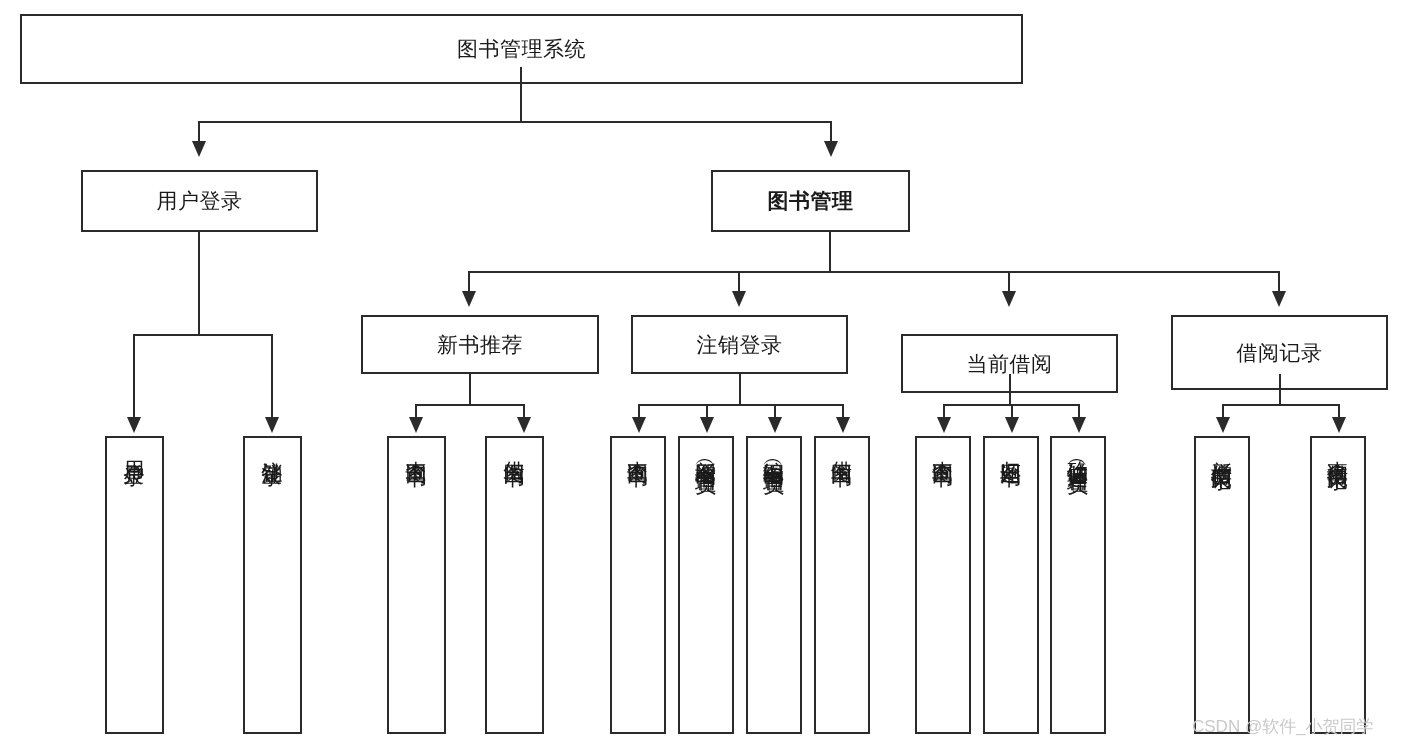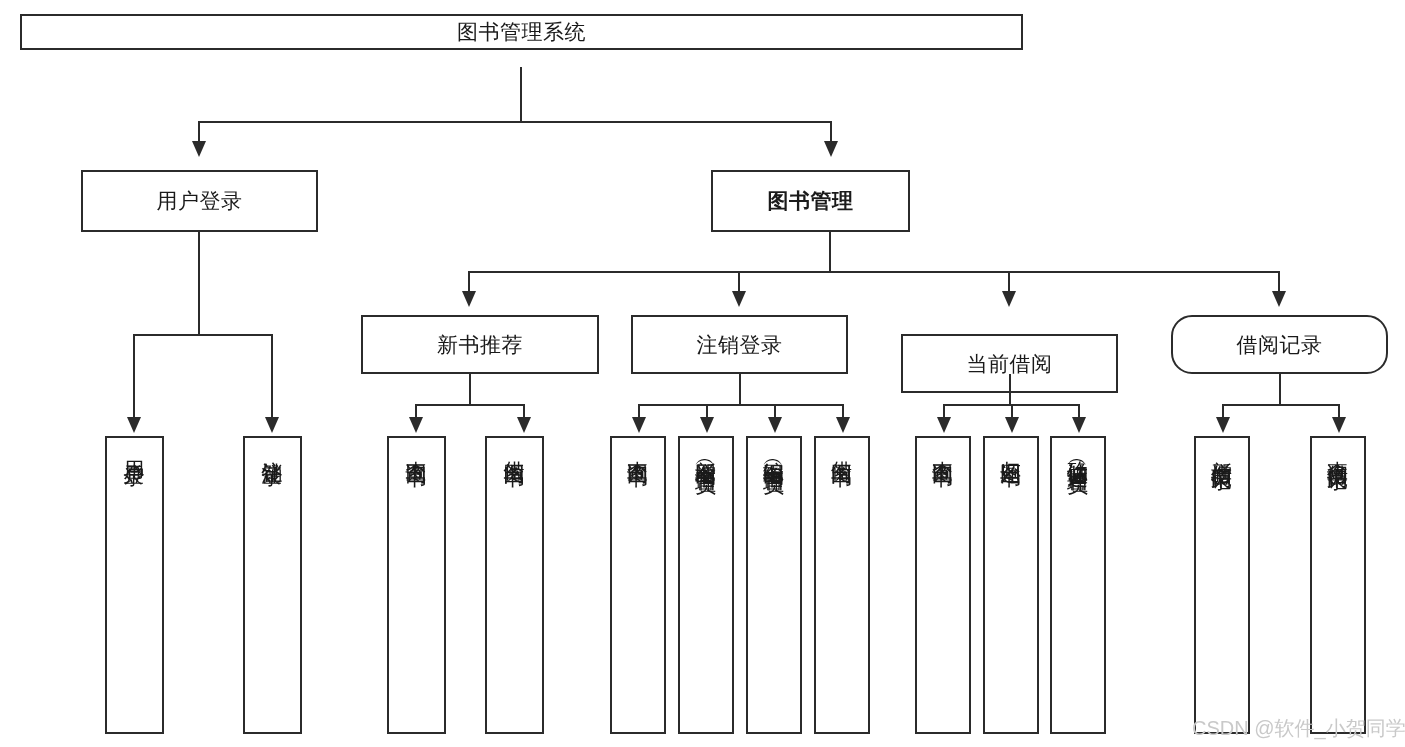--- a/index.html
+++ b/index.html
@@ -62,31 +62,31 @@
     position: absolute;
     width: 0;
     height: 0;
     border-left: 7px solid transparent;
     border-right: 7px solid transparent;
     border-top: 16px solid #2b2b2b;
   }
   .watermark {
     position: absolute;
     color: #c9c9c9;
-    font-size: 20px;
+    font-size: 17px;
     white-space: nowrap;
     user-select: none;
   }
 </style>
 </head>
 <body>
 
 <div id="canvas">
 
-  <div class="node h root" style="left:20px; top:14px; width:1003px; height:36px;">
+  <div class="node h root" style="left:20px; top:14px; width:1003px; height:70px;">
     <span>图书管理系统</span>
   </div>
 
   <div class="vline" style="left:520px; top:67px; height:55px;"></div>
   <div class="hline" style="left:198px; top:121px; width:634px;"></div>
   <div class="vline" style="left:198px; top:121px; height:22px;"></div>
   <div class="arrow" style="left:192px; top:141px;"></div>
   <div class="vline" style="left:830px; top:121px; height:22px;"></div>
   <div class="arrow" style="left:824px; top:141px;"></div>
 
@@ -110,21 +110,21 @@
 
   <div class="node h" style="left:361px; top:315px; width:238px; height:59px;">
     <span>新书推荐</span>
   </div>
   <div class="node h" style="left:631px; top:315px; width:217px; height:59px;">
     <span>注销登录</span>
   </div>
   <div class="node h" style="left:901px; top:315px; width:217px; height:59px;margin-top:19px;">
     <span>当前借阅</span>
   </div>
-  <div class="node h" style="left:1171px; top:315px; width:217px; height:59px;border-radius:21px;">
+  <div class="node h" style="left:1171px; top:315px; width:217px; height:75px;">
     <span>借阅记录</span>
   </div>
 
   <div class="vline" style="left:198px; top:232px; height:104px;"></div>
   <div class="hline" style="left:133px; top:334px; width:140px;"></div>
   <div class="vline" style="left:133px; top:334px; height:84px;"></div>
   <div class="arrow" style="left:127px; top:417px;"></div>
   <div class="vline" style="left:271px; top:334px; height:84px;"></div>
   <div class="arrow" style="left:265px; top:417px;"></div>
 

